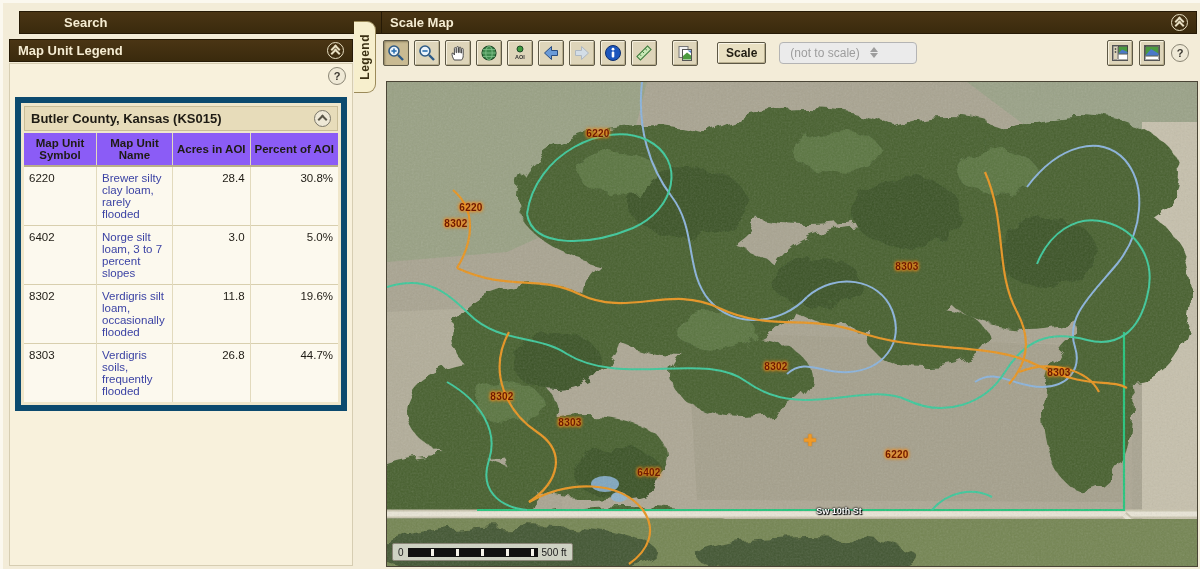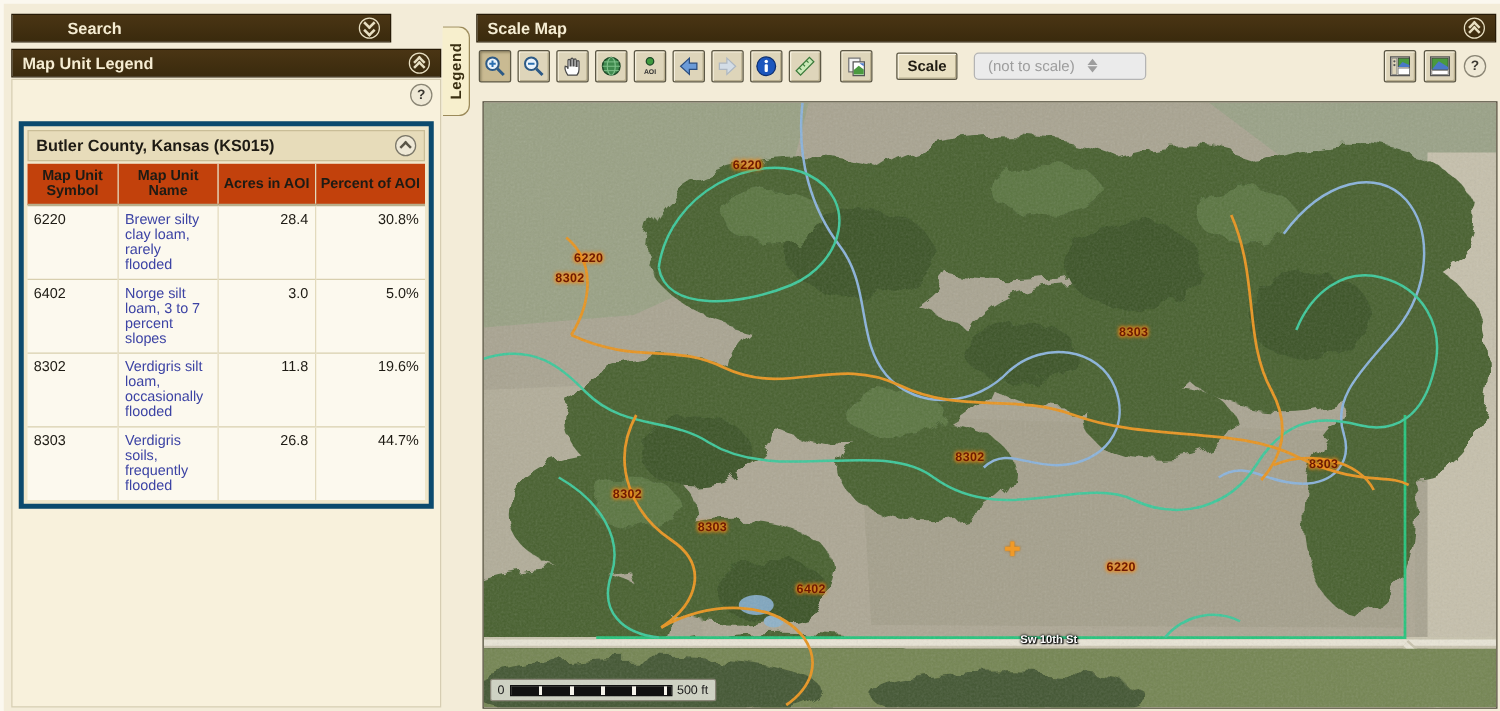--- a/index.html
+++ b/index.html
@@ -38,32 +38,32 @@
     display:flex;align-items:center;justify-content:center;cursor:pointer;
   }
 
   
   .left-body{
     position:absolute;left:6px;top:60px;width:344px;height:503px;
     background:#f8f1dc;border:1px solid #d6cdb2;box-sizing:border-box;
   }
   .help-row{display:flex;justify-content:flex-end;padding:3px 6px 2px 0;}
   .aoi-box{
-    margin:10px 5px 0 5px;background:#f0e7cb;border:4px solid #0c4a6e;
+    margin:10px 5px 0 5px;background:#f0e7cb;border:6px solid #0c4a6e;
     padding:3px;box-sizing:border-box;
   }
   .county-hdr{
     background:#e7dcba;border:1px solid #c9bd97;
     display:flex;align-items:center;justify-content:space-between;
     padding:3px 6px;font-size:13px;font-weight:bold;color:#1e1b14;
   }
   table.aoi{border-collapse:collapse;width:100%;background:#fcf9ee;font-size:11.5px;color:#1e1b14;margin-top:2px;}
   table.aoi th{
     font-weight:bold;text-align:center;padding:4px 4px;vertical-align:middle;
-    border-bottom:2px solid #b9ae8a;border-right:1px solid #e2dabd;background:#c2410c;
+    border-bottom:2px solid #b9ae8a;border-right:1px solid #e2dabd;background:#8b5cf6;
   }
   table.aoi td{
     padding:5px 5px;vertical-align:top;border-top:1px solid #d8cfae;border-right:1px solid #e2dabd;
   }
   table.aoi th:last-child,table.aoi td:last-child{border-right:none;}
   td.num,th.num{text-align:right;white-space:nowrap;}
   td.sym{width:62px;}
   td.name a{color:#3c43a4;text-decoration:none;cursor:pointer;}
   tr.totals td{font-weight:bold;border-top:2px solid #b9ae8a;}
 
@@ -142,21 +142,21 @@
   .sb-band{
     width:128px;height:7px;border:1px solid #111;
     background:repeating-linear-gradient(90deg,#111 0 22px,#f5f3ea 22px 25px);
   }
 </style>
 </head>
 <body>
 
 <div class="page">
 
-  <div class="hbar" style="left:6px;top:8px;width:304px;padding-left:44px;">
+  <div class="hbar" style="left:16px;top:8px;width:405px;padding-left:44px;">
     <span>Search</span>
     <span class="circ">
       <span class="chev down"></span>
       <span class="chev down m"></span>
     </span>
   </div>
 
   <div class="hbar" style="left:6px;top:36px;width:344px;">
     <span>Map Unit Legend</span>
     <span class="circ">

